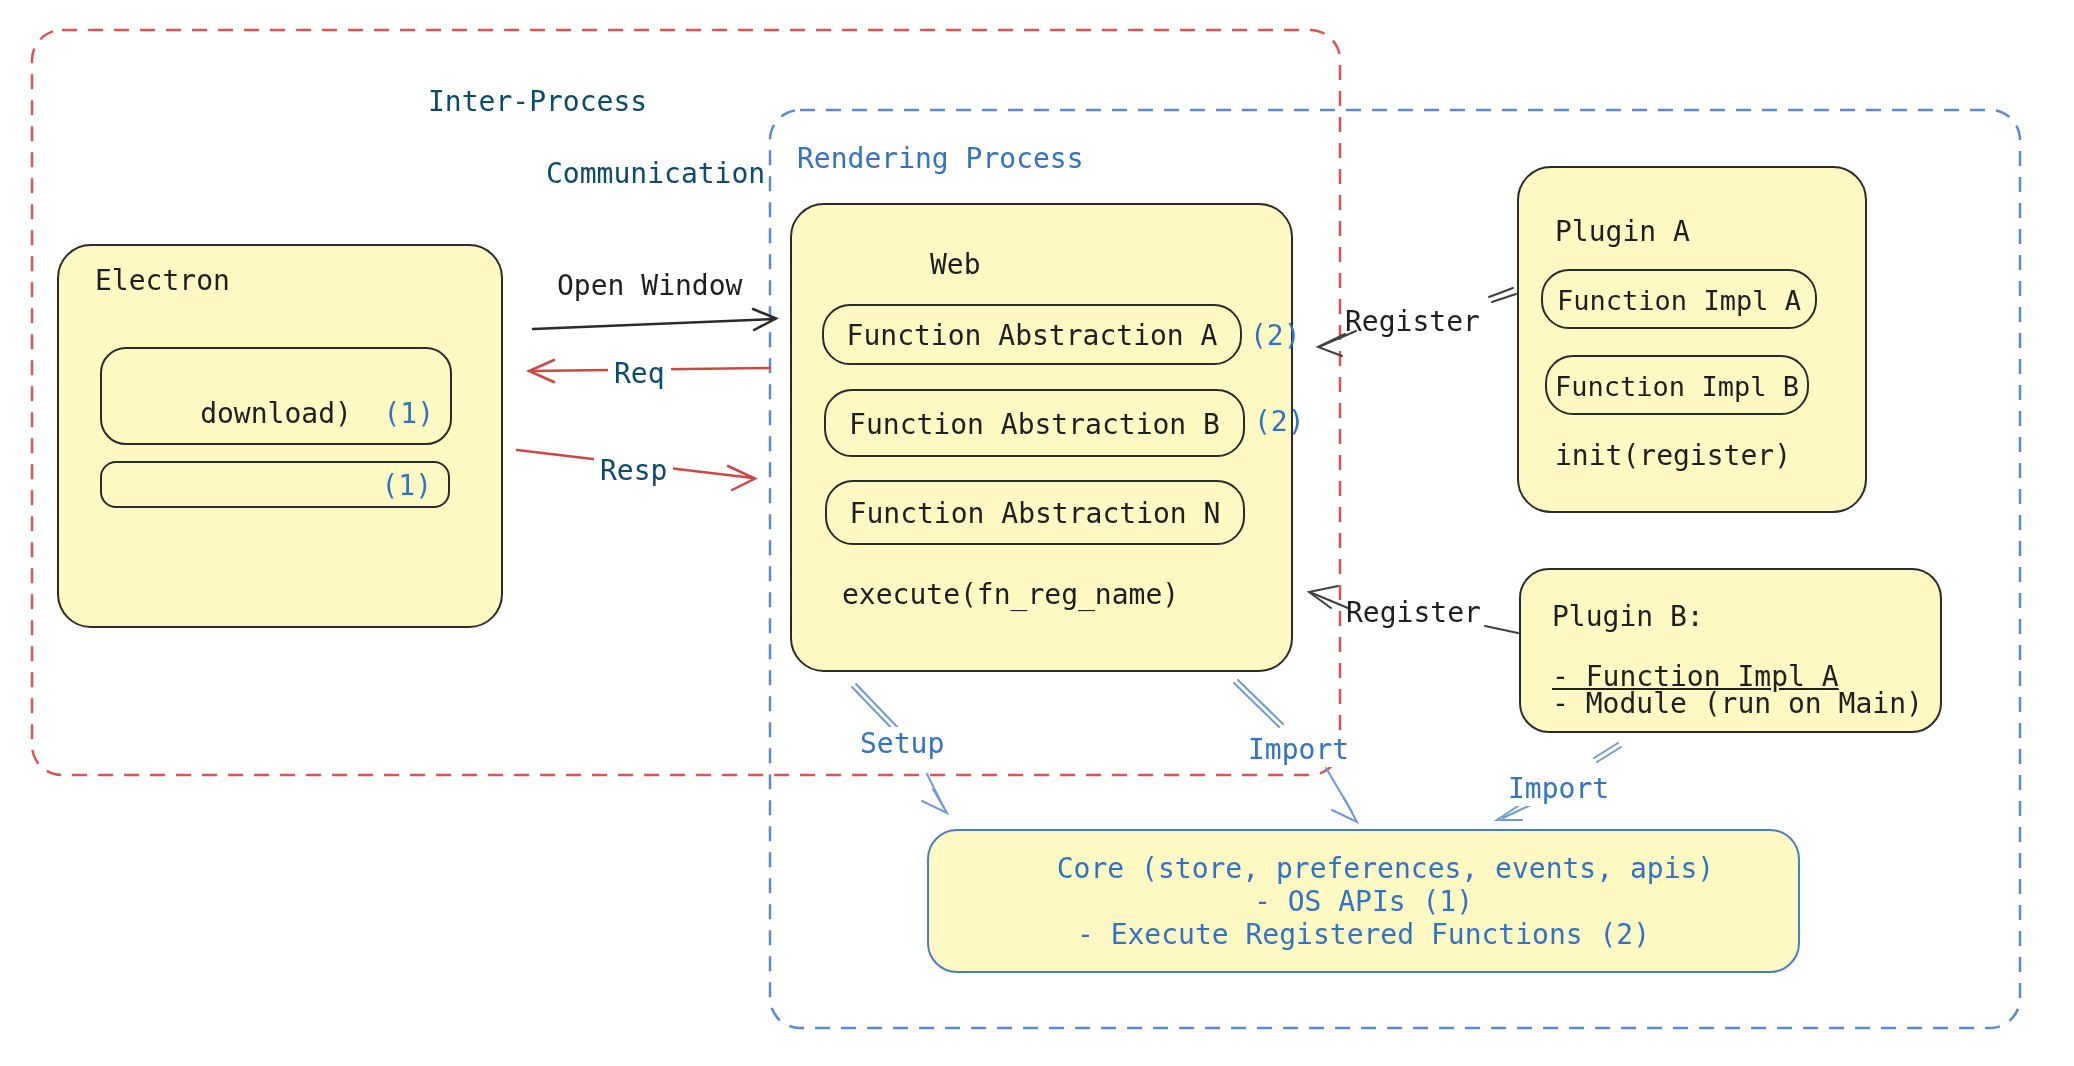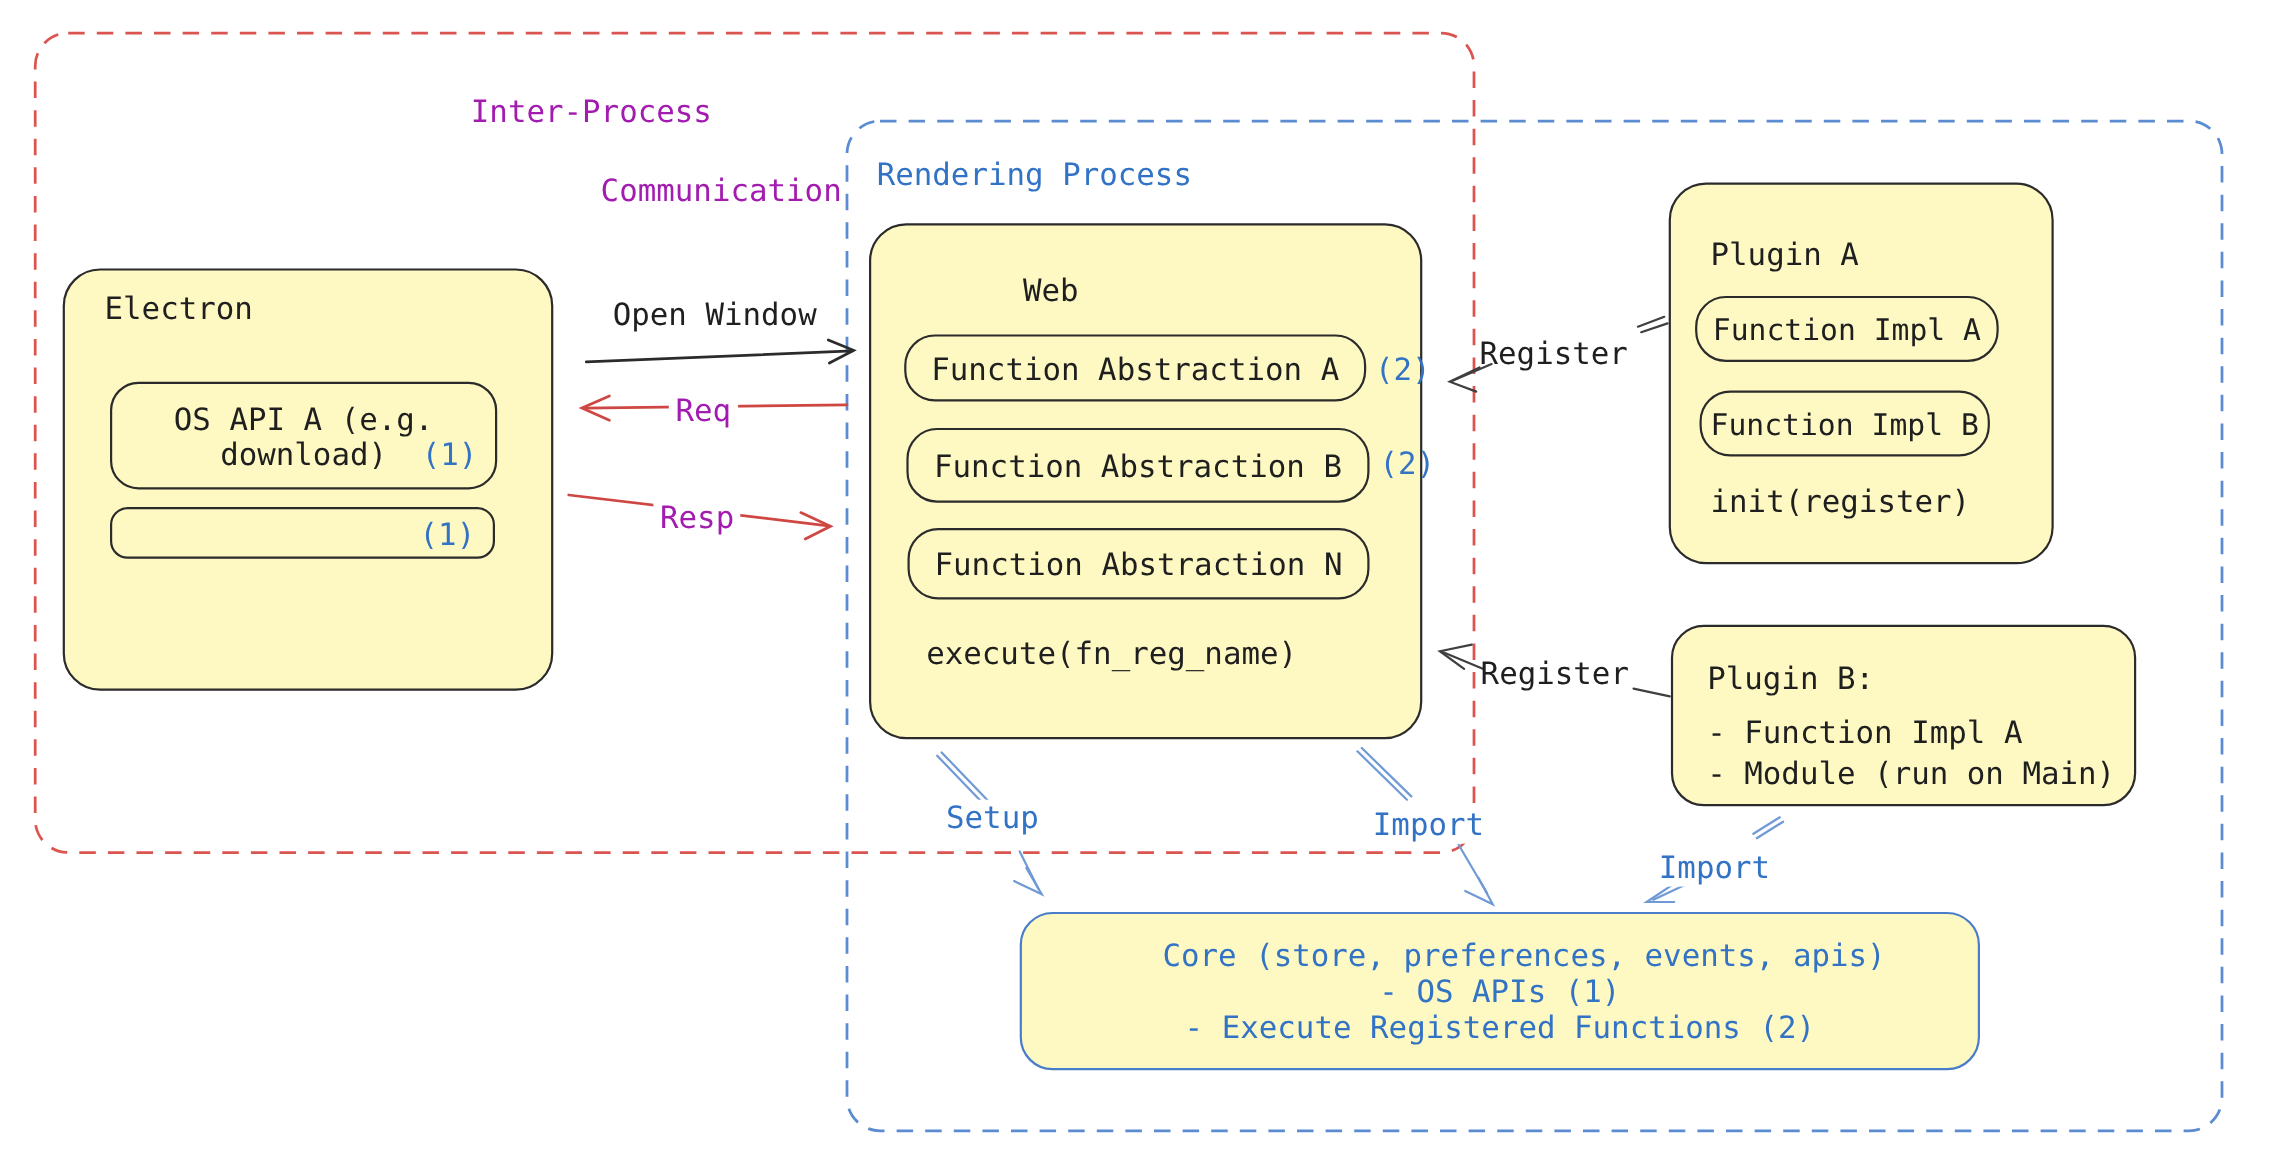--- a/index.html
+++ b/index.html
@@ -11,21 +11,21 @@
   #arrow-layer { position:absolute; left:0; top:0; z-index:0; }
   .box {
     position:absolute; box-sizing:border-box; background:#fef9c3;
     border:2px solid #2b2b2b; border-radius:34px; z-index:1;
   }
   .ibox { border-radius:28px; }
   .blue-box { border-color:#4a7dc9; }
   .lbl { position:absolute; white-space:pre; line-height:34px; z-index:2; }
   .ctr { text-align:center; left:0; right:0; }
   .blue { color:#3273c5; }
-  .red  { color:#a21caf; }
+  .red  { color:#0c4a6e; }
   .badge { position:absolute; color:#3273c5; line-height:34px; }
   .tag { background:#fff; padding:0 6px; z-index:3; }
 </style>
 </head>
 <body>
 
 <div id="canvas">
 
   <svg id="arrow-layer" width="2074" height="1066" viewBox="0 0 2074 1066">
 
@@ -85,21 +85,20 @@
 
   <div class="lbl red" style="left:428px; top:84px; line-height:36px;"><span>Inter-Process</span><br>
        <span>Communication</span></div>
 
   <div class="lbl blue" style="left:797px; top:142px;">Rendering Process</div>
 
   <div class="box" style="left:57px; top:244px; width:446px; height:384px;">
     <div class="lbl" style="left:36px; top:18px;">Electron</div>
 
     <div class="box ibox" style="left:41px; top:101px; width:352px; height:98px; border-radius:26px;">
-      <div class="lbl ctr" style="top:16px;">OS API A (e.g.</div>
       <div class="lbl ctr" style="top:48px;">download)</div>
       <div class="badge" style="right:16px; top:48px;">(1)</div>
     </div>
 
     <div class="box ibox" style="left:41px; top:215px; width:350px; height:47px; border-radius:16px;">
       <div class="badge" style="right:16px; top:6px;">(1)</div>
     </div>
   </div>
 
   <div class="box" style="left:790px; top:203px; width:503px; height:469px;padding-left:35px;">
@@ -131,21 +130,21 @@
 
     <div class="box ibox" style="left:26px; top:187px; width:264px; height:60px;">
       <div class="lbl ctr" style="top:13px; font-size:27px;">Function Impl B</div>
     </div>
 
     <div class="lbl" style="left:36px; top:271px;">init(register)</div>
   </div>
 
   <div class="box" style="left:1519px; top:568px; width:423px; height:165px; border-radius:30px;">
     <div class="lbl" style="left:31px; top:30px;">Plugin B:</div>
-    <div class="lbl" style="left:31px; top:79px;">- Function Impl A</div>
+    <div class="lbl" style="left:31px; top:90px;text-decoration:underline;">- Function Impl A</div>
     <div class="lbl" style="left:31px; top:117px;">- Module (run on Main)</div>
   </div>
 
   <div class="box blue-box" style="left:927px; top:829px; width:873px; height:144px; border-radius:30px;">
     <div class="lbl ctr blue" style="top:21px; line-height:33px;padding-left:44px;">Core (store, preferences, events, apis)</div>
     <div class="lbl ctr blue" style="top:54px; line-height:33px;">- OS APIs (1)</div>
     <div class="lbl ctr blue" style="top:87px; line-height:33px;">- Execute Registered Functions (2)</div>
   </div>
 
   <div class="lbl" style="left:557px; top:269px;">Open Window</div>

